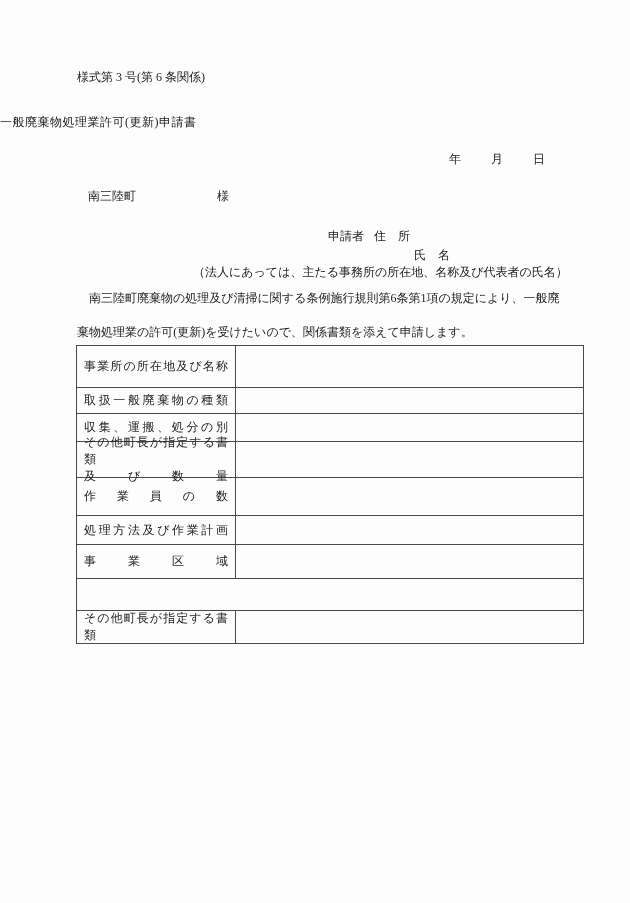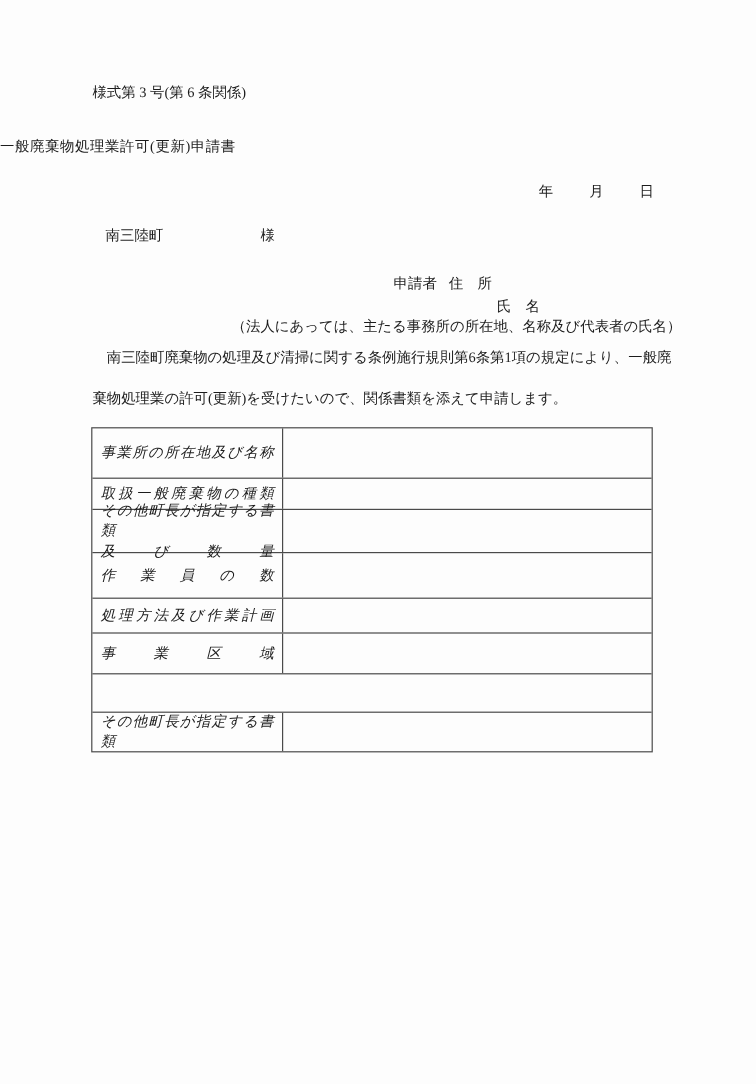--- a/index.html
+++ b/index.html
@@ -49,26 +49,25 @@
   }
   .applicant-line2 { left: 374px; top: 248px; margin-left: 40px; }
   .corporate-note  { left: 193px; top: 265px; text-align: center; }
 
   .body-line1 { left: 89px; top: 291px; }
   .body-line2 { left: 77px; top: 325px; }
 
   
   .app-table {
     position: absolute;
-    left: 76px; top: 356px;
-    width: 468px;
+    left: 76px; top: 345px;
+    width: 508px;
     border: 1px solid #4a4a4a;
     box-sizing: border-box;
     background: #fdfdfd;
-    font-style: italic;
   }
   .t-row {
     display: flex;
     box-sizing: border-box;
   }
   .t-row + .t-row { border-top: 1px solid #4a4a4a; justify-content: space-between; }
   .label-cell {
     width: 159px;
     box-sizing: border-box;
     border-right: 1px solid #4a4a4a;
@@ -131,20 +130,27 @@
     </div>
 
     <div class="t-row" style="height:26px">
       <div class="label-cell">
         <div class="label-line">取扱一般廃棄物の種類</div>
         <div class="label-line"></div>
       </div>
       <div class="value-cell"></div>
     </div>
 
+    <div class="t-row" style="height:28px">
+      <div class="label-cell">
+        <div class="label-line">収集、運搬、処分の別</div>
+        <div class="label-line"></div>
+      </div>
+      <div class="value-cell"></div>
+    </div>
 
     <div class="t-row" style="height:36px">
       <div class="label-cell">
         <div class="label-line">その他町長が指定する書類</div>
         <div class="label-line">及び数量</div>
       </div>
       <div class="value-cell"></div>
     </div>
 
     <div class="t-row" style="height:38px">

